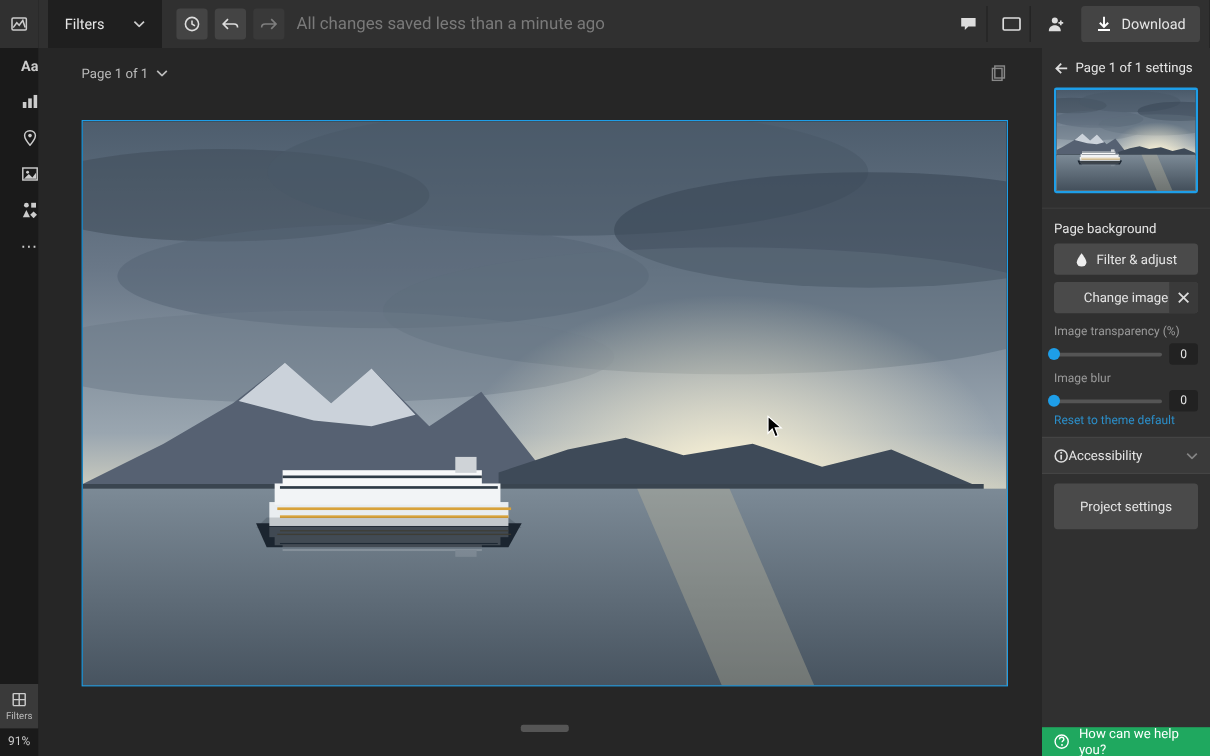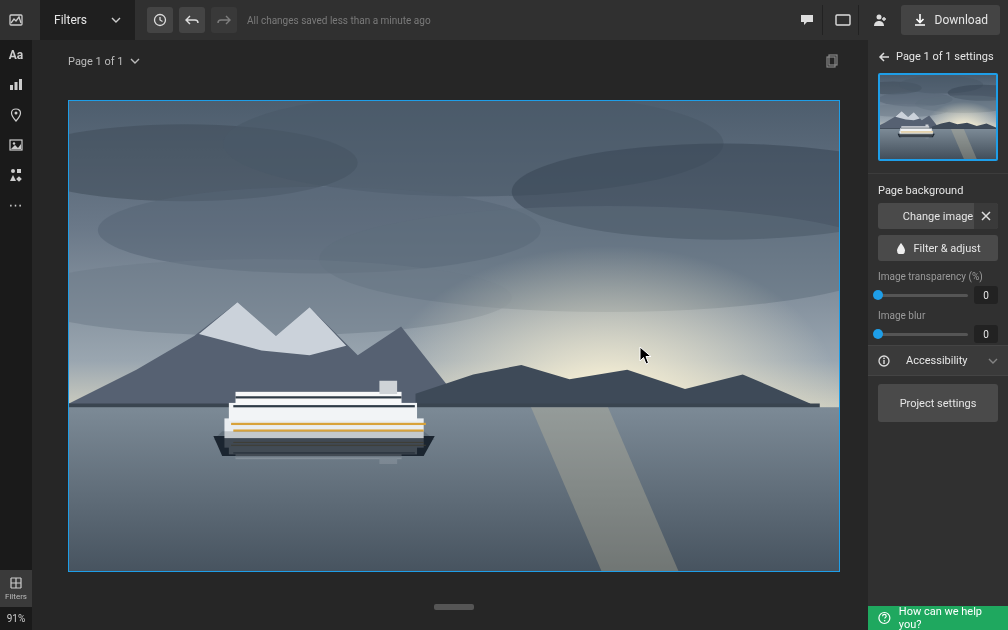--- a/index.html
+++ b/index.html
@@ -1,36 +1,36 @@
 <!DOCTYPE html>
 <html><head>
 <meta charset="utf-8">
 <style>
 * { box-sizing: border-box; margin: 0; padding: 0; font-family: -apple-system, BlinkMacSystemFont, "Segoe UI", Roboto, Arial, sans-serif; }
 
 body { width: 1008px; height: 630px; background: #1e1e1e; color: #e6e6e6; overflow: hidden; position: relative; display: flex; }
 
 
 .tool-rail { width: 32px; background: #1a1a1a; display: flex; flex-direction: column; align-items: center; padding-top: 0; }
-.rail-btn { width: 32px; height: 30px; display: flex; align-items: center; justify-content: center; cursor: pointer; font-size: 13px; color: #ccc; }
+.rail-btn { width: 32px; height: 30px; display: flex; align-items: center; justify-content: flex-end; cursor: pointer; font-size: 13px; color: #ccc; }
 .rail-top { width: 32px; height: 40px; background: #303030; display: flex; align-items: center; justify-content: center; }
 .rail-flex { flex: 1; }
 .rail-layout { width: 32px; padding: 6px 0; display: flex; flex-direction: column; align-items: center; background: #3a3a3a; cursor: pointer; }
 .rail-layout .lbl { font-size: 8px; color: #bbb; margin-top: 2px; }
 .rail-zoom { font-size: 10px; color: #ccc; padding: 6px 0; text-align: center; }
 
 
 .right-col { flex: 1; display: flex; flex-direction: column; }
 
 
 .topbar { height: 40px; background: #303030; display: flex; align-items: center; padding: 0 8px; gap: 6px; }
 .filters-chrome { background: #1f1f1f; margin: 0 -8px 0 0; padding: 0 14px; height: 40px; display: flex; align-items: center; gap: 24px; font-size: 12px; cursor: pointer; }
 .tbtn { width: 26px; height: 26px; background: #444; border-radius: 3px; display: flex; align-items: center; justify-content: center; cursor: pointer; font-size: 12px; }
 .tbtn.disabled { opacity: .45; cursor: default; }
-.save-msg { font-size: 10px; color: #7a7a7a; margin-left: 4px; }
+.save-msg { font-size: 14px; color: #7a7a7a; margin-left: 4px; }
 .flex1 { flex: 1; }
 .icon-tbtn { width: 30px; height: 30px; border-right: 1px solid #222; display: flex; align-items: center; justify-content: center; cursor: pointer; }
 .dlbtn { display: flex; align-items: center; gap: 8px; padding: 0 12px; height: 30px; font-size: 12px; background: #444; border-radius: 3px; cursor: pointer; }
 .sharebtn { display: flex; align-items: center; gap: 8px; padding: 0 16px; height: 30px; font-size: 12px; background: #1e9ee8; border-radius: 3px; cursor: pointer; color: #fff; }
 
 
 .stage-row { flex: 1; display: flex; background: #262626; min-height: 0; }
 .stage { flex: 1; padding: 14px 28px 20px 36px; display: flex; flex-direction: column; min-width: 0; gap: 24px; }
 .page-tabs { display: flex; align-items: center; gap: 6px; font-size: 11px; color: #bbb; margin-bottom: 8px; }
 .page-tabs .flex1b { flex:1; }
@@ -50,21 +50,21 @@
 .graybtn .close { position:absolute; right:0; top:0; bottom:0; width:24px; background:#3a3a3a; display:flex; align-items:center; justify-content:center; border-radius: 0 3px 3px 0; }
 .slider-row { padding: 4px 10px 2px; }
 .slider-row .slabel { font-size: 10px; color:#9a9a9a; }
 .slider-row .sctrl { display:flex; align-items:center; gap:6px; margin-top:4px; }
 .slider-row .track { flex:1; height:3px; background:#555; border-radius:2px; position: relative; cursor:pointer; }
 .slider-row .knob { position:absolute; left:0; top:50%; transform:translate(-50%,-50%); width:10px; height:10px; background:#1e9ee8; border-radius:50%; }
 .slider-row .valbox { width:24px; height:18px; background:#222; border-radius:3px; display:flex; align-items:center; justify-content:center; font-size:10px; }
 .bgcolor-row { display:flex; align-items:center; gap:8px; padding: 8px 10px; }
 .swatch { width:18px; height:18px; background:#fff; border-radius:3px; }
 .reset-link { padding: 0 10px 8px; color:#2b8fca; font-size:10px; cursor:pointer; }
-.acc-row { display:flex; align-items:center; gap:16px; padding:8px 10px; background:#3a3a3a; cursor:pointer; border-top:1px solid #444; border-bottom:1px solid #444; }
+.acc-row { display:flex; align-items:center; gap:0; padding:8px 10px; background:#3a3a3a; cursor:pointer; border-top:1px solid #444; border-bottom:1px solid #444; }
 .acc-row .chev { margin-left:auto; opacity:.5; }
 .pset { margin: 8px 10px; background:#4a4a4a; height:38px; border-radius:3px; display:flex; align-items:center; justify-content:center; font-size:11px; cursor:pointer; }
 .helpbar { margin-top:auto; background:#1fa85f; color:#fff; height:24px; display:flex; align-items:center; gap:8px; padding:0 10px; cursor:pointer; font-size:11px; }
 
 .cursor-arrow { position:absolute; pointer-events:none; }
 
 svg { display:block; }
 </style>
 </head>
 <body>
@@ -265,52 +265,53 @@
         <span>Page 1 of 1 settings</span>
       </div>
       <div class="thumb-area">
         <div class="thumb">
           <svg viewBox="0 0 800 520" preserveAspectRatio="xMidYMid slice">
               <use href="#scene"></use>
             </svg>
         </div>
       </div>
       <div class="section-lbl">Page background</div>
+      <div class="graybtn">
+        <svg width="12" height="12" viewBox="0 0 12 12">
+            <path d="M6 1 C6 1 10 6 10 8.5 A4 4 0 0 1 2 8.5 C2 6 6 1 6 1 Z" fill="#eee"></path>
+          </svg>
+        <span>Filter &amp; adjust</span>
+      </div>
       <div class="graybtn row">
         <span style="flex:1;text-align:center;">Change image</span>
         <div class="close">
           <svg width="10" height="10" viewBox="0 0 10 10">
               <path d="M1 1 L9 9 M9 1 L1 9" stroke="#ddd" stroke-width="1.5"></path>
             </svg>
         </div>
-      </div>
-      <div class="graybtn">
-        <svg width="12" height="12" viewBox="0 0 12 12">
-            <path d="M6 1 C6 1 10 6 10 8.5 A4 4 0 0 1 2 8.5 C2 6 6 1 6 1 Z" fill="#eee"></path>
-          </svg>
-        <span>Filter &amp; adjust</span>
       </div>
       <div class="slider-row">
         <div class="slabel">Image transparency (%)</div>
         <div class="sctrl">
           <div class="track">
               <div class="knob"></div>
             </div>
           <div class="valbox">0</div>
         </div>
       </div>
       <div class="slider-row">
         <div class="slabel">Image blur</div>
         <div class="sctrl">
           <div class="track">
               <div class="knob"></div>
             </div>
           <div class="valbox">0</div>
         </div>
       </div>
+      <div class="reset-link">Reset to theme default</div>
       <div class="acc-row">
         <svg width="12" height="12" viewBox="0 0 12 12">
             <circle cx="6" cy="6" r="5" fill="none" stroke="#ddd" stroke-width="1.3"></circle>
             <rect x="5.3" y="5" width="1.4" height="4" fill="#ddd"></rect>
             <circle cx="6" cy="3.3" r="0.9" fill="#ddd"></circle>
           </svg>
         <span>Accessibility</span>
         <svg class="chev" width="10" height="6" viewBox="0 0 10 6">
             <path d="M1 1 L5 5 L9 1" fill="none" stroke="#ccc" stroke-width="1.4"></path>
           </svg>

